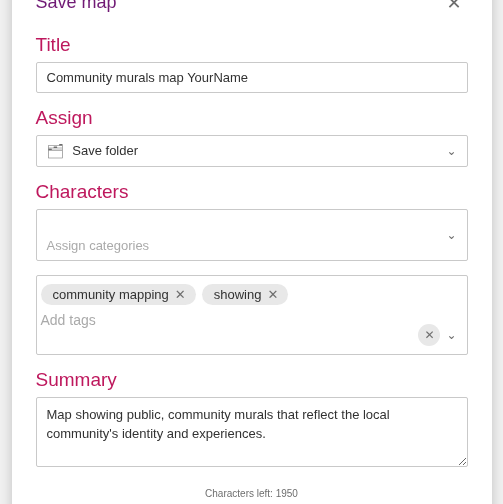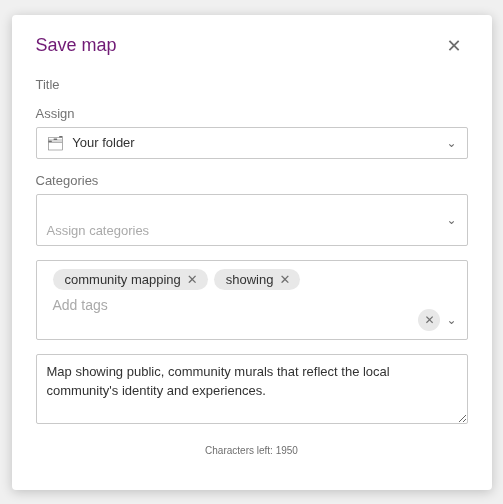--- a/index.html
+++ b/index.html
@@ -48,22 +48,22 @@
       color: #6e6e6e;
       padding: 2px 6px;
       line-height: 1;
     }
 
     .field-group {
       margin-bottom: 14px;
     }
 
     .field-label {
-      font-size: 13px;
-      color: #737373;
+      font-size: 19px;
+      color: #be185d;
       margin-bottom: 6px;
       display: block;
     }
 
     .text-input {
       width: 100%;
       border: 1px solid #c9c9c9;
       border-radius: 2px;
       padding: 7px 10px;
       font-size: 13px;
@@ -99,21 +99,21 @@
 
     .chevron-icon {
       color: #6e6e6e;
       font-size: 12px;
     }
 
     .tags-container {
       width: 100%;
       border: 1px solid #c9c9c9;
       border-radius: 2px;
-      padding: 8px 16px;
+      padding: 8px 4px;
       min-height: 80px;
       position: relative;
     }
 
     .tags-row {
       display: flex;
       flex-wrap: wrap;
       gap: 6px;
       align-items: center;
       margin-bottom: 6px;
@@ -223,35 +223,36 @@
 
 <div class="dialog">
 
   <div class="dialog-header">
     <span class="dialog-title">Save map</span>
     <button class="close-btn">✕</button>
   </div>
 
   <div class="field-group">
     <label class="field-label">Title</label>
+    <input class="text-input" type="text" value="Community murals map YourName" style="">
   </div>
 
   <div class="field-group">
     <label class="field-label">Assign</label>
     <div class="select-wrapper">
       <span class="select-value">
         <span class="folder-icon">🗂</span>
-        <span>Your folder</span>
+        <span>Save folder</span>
       </span>
       <span class="chevron-icon">⌄</span>
     </div>
   </div>
 
   <div class="field-group">
-    <label class="field-label">Categories</label>
+    <label class="field-label">Characters</label>
     <div class="select-categories">
       <span class="categories-placeholder">Assign categories</span>
       <span class="chevron-icon">⌄</span>
     </div>
   </div>
 
   <div class="field-group">
     <div class="tags-container">
       <div class="tags-row">
         <span class="tag">
@@ -265,17 +266,18 @@
       </div>
       <span class="add-tags-placeholder">Add tags</span>
       <div class="tags-actions">
         <button class="tags-clear-btn">✕</button>
         <button class="tags-dropdown-btn">⌄</button>
       </div>
     </div>
   </div>
 
   <div class="field-group">
+    <label class="field-label">Summary</label>
     <textarea class="textarea-input" style="">Map showing public, community murals that reflect the local community's identity and experiences.</textarea>
     <div class="chars-left">Characters left: 1950</div>
   </div>
 
 </div>
 
 </body></html>

